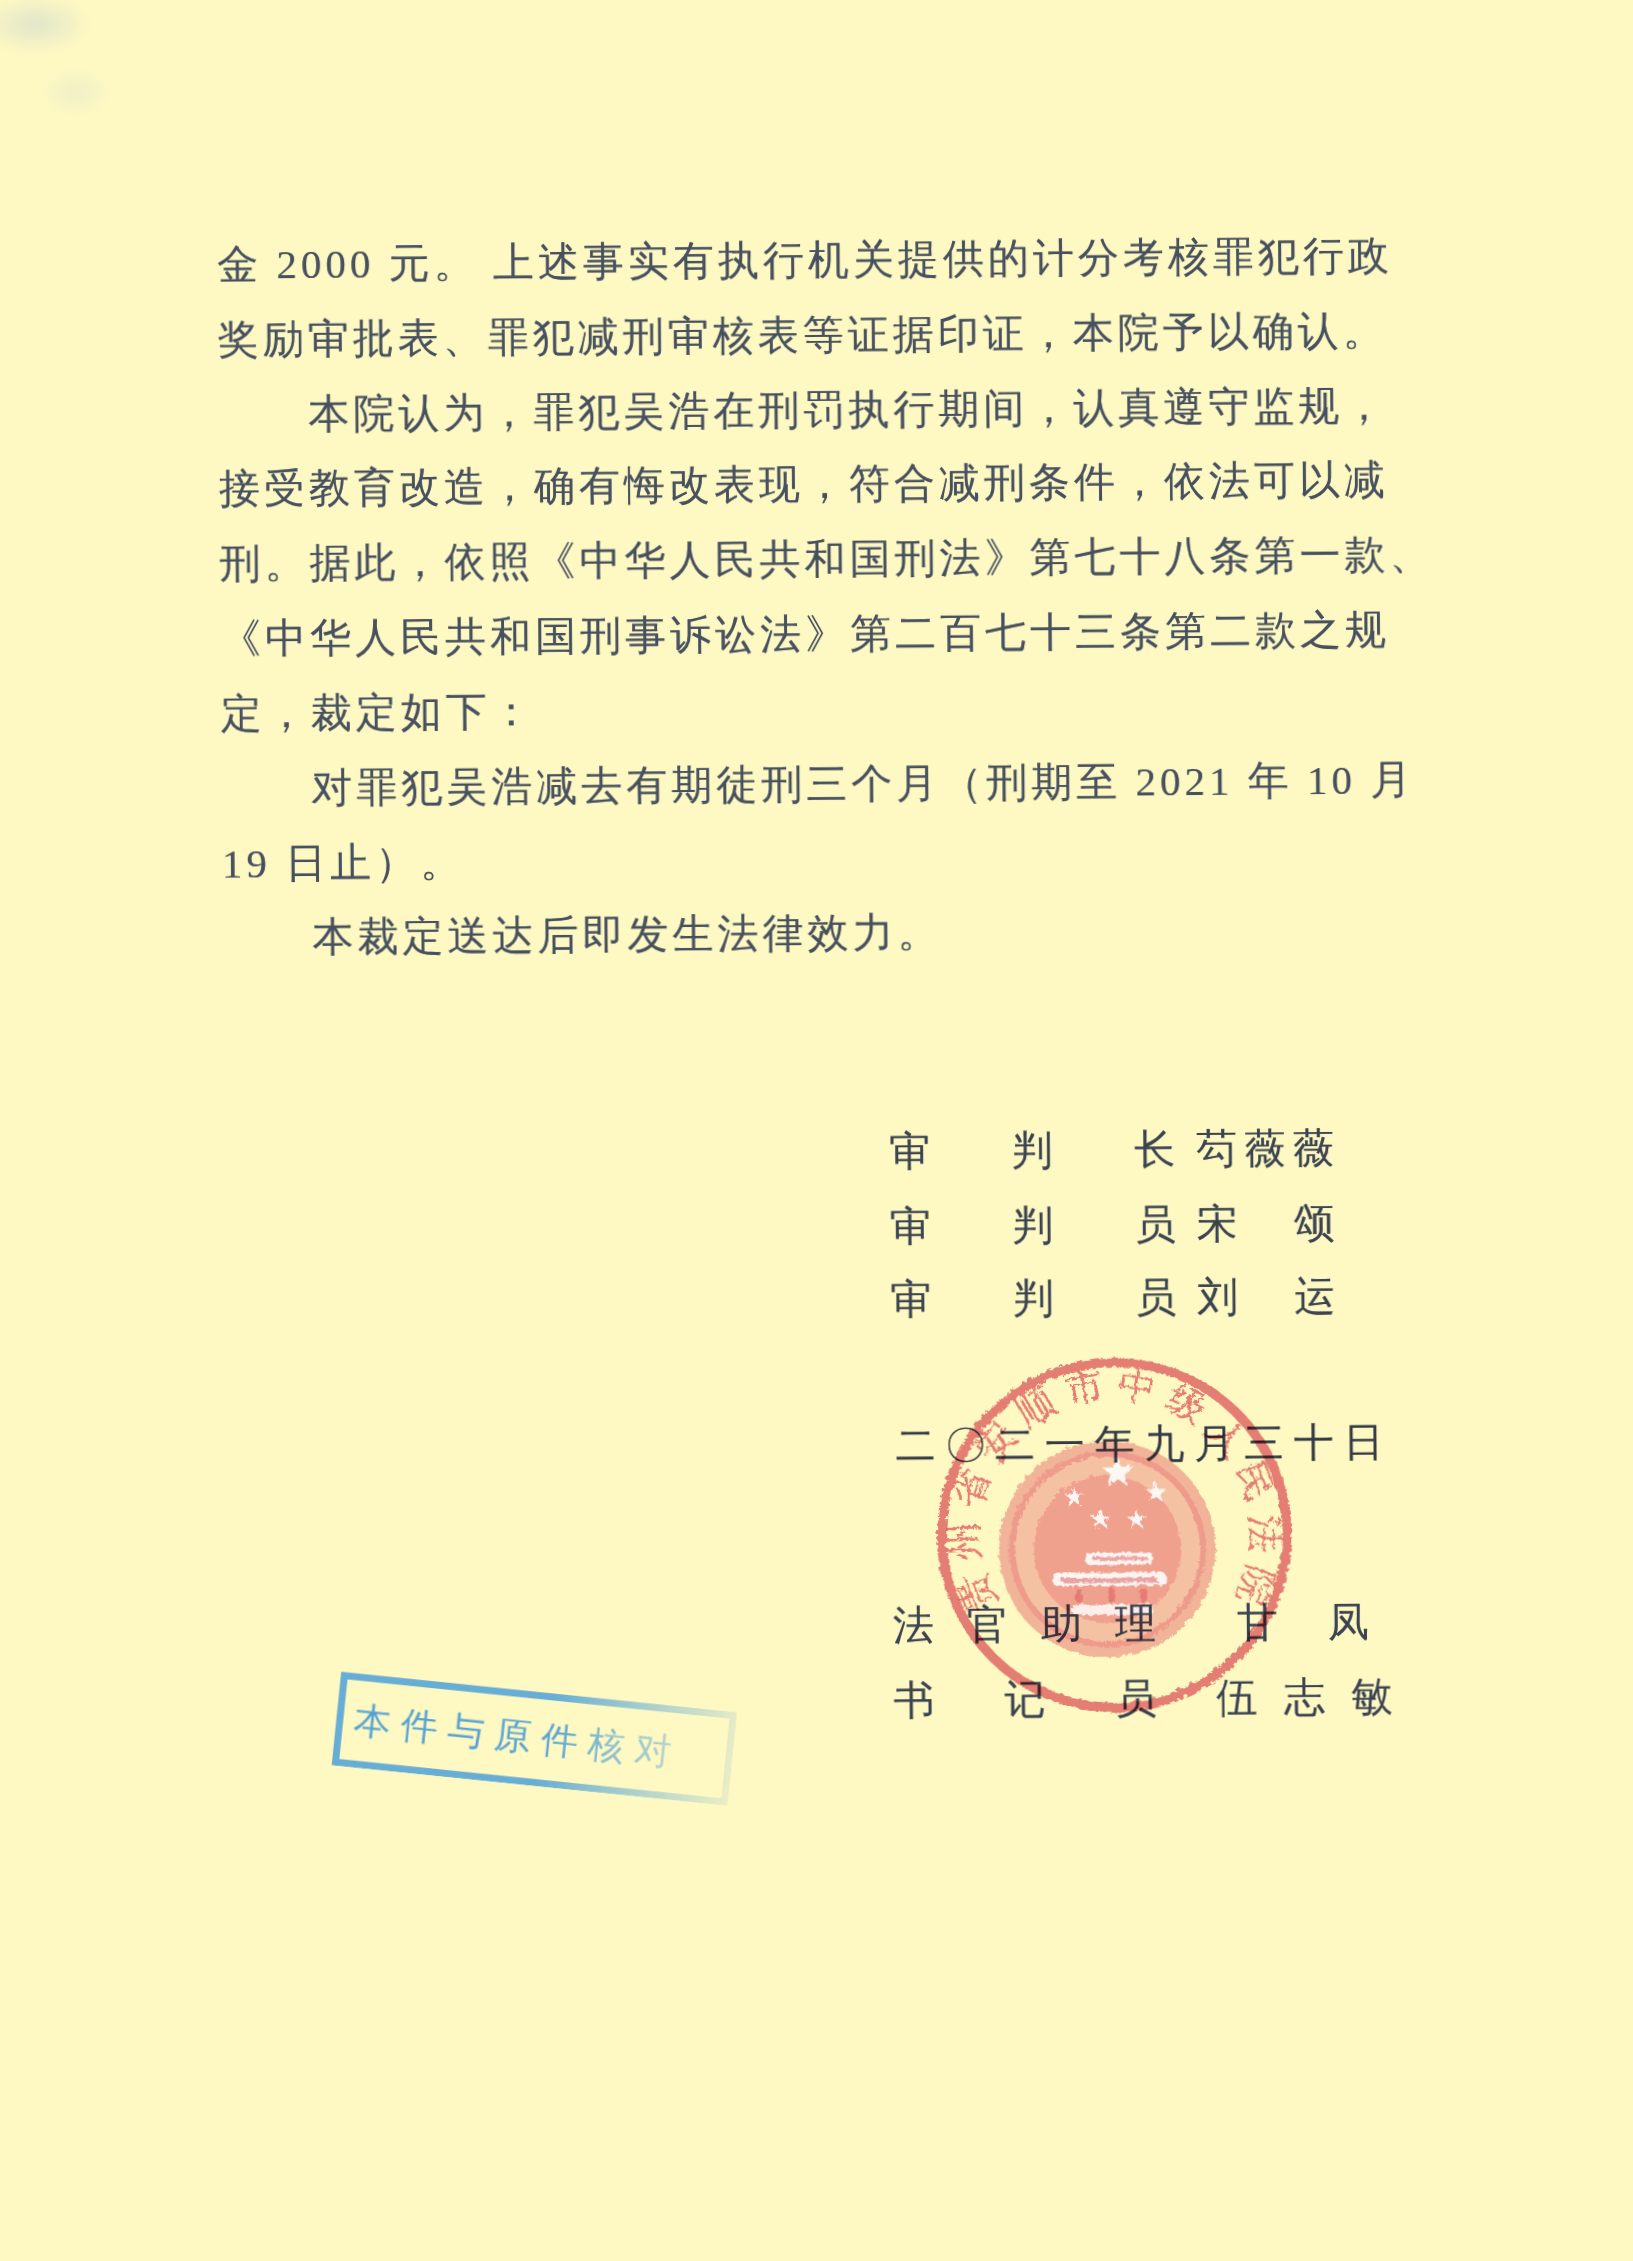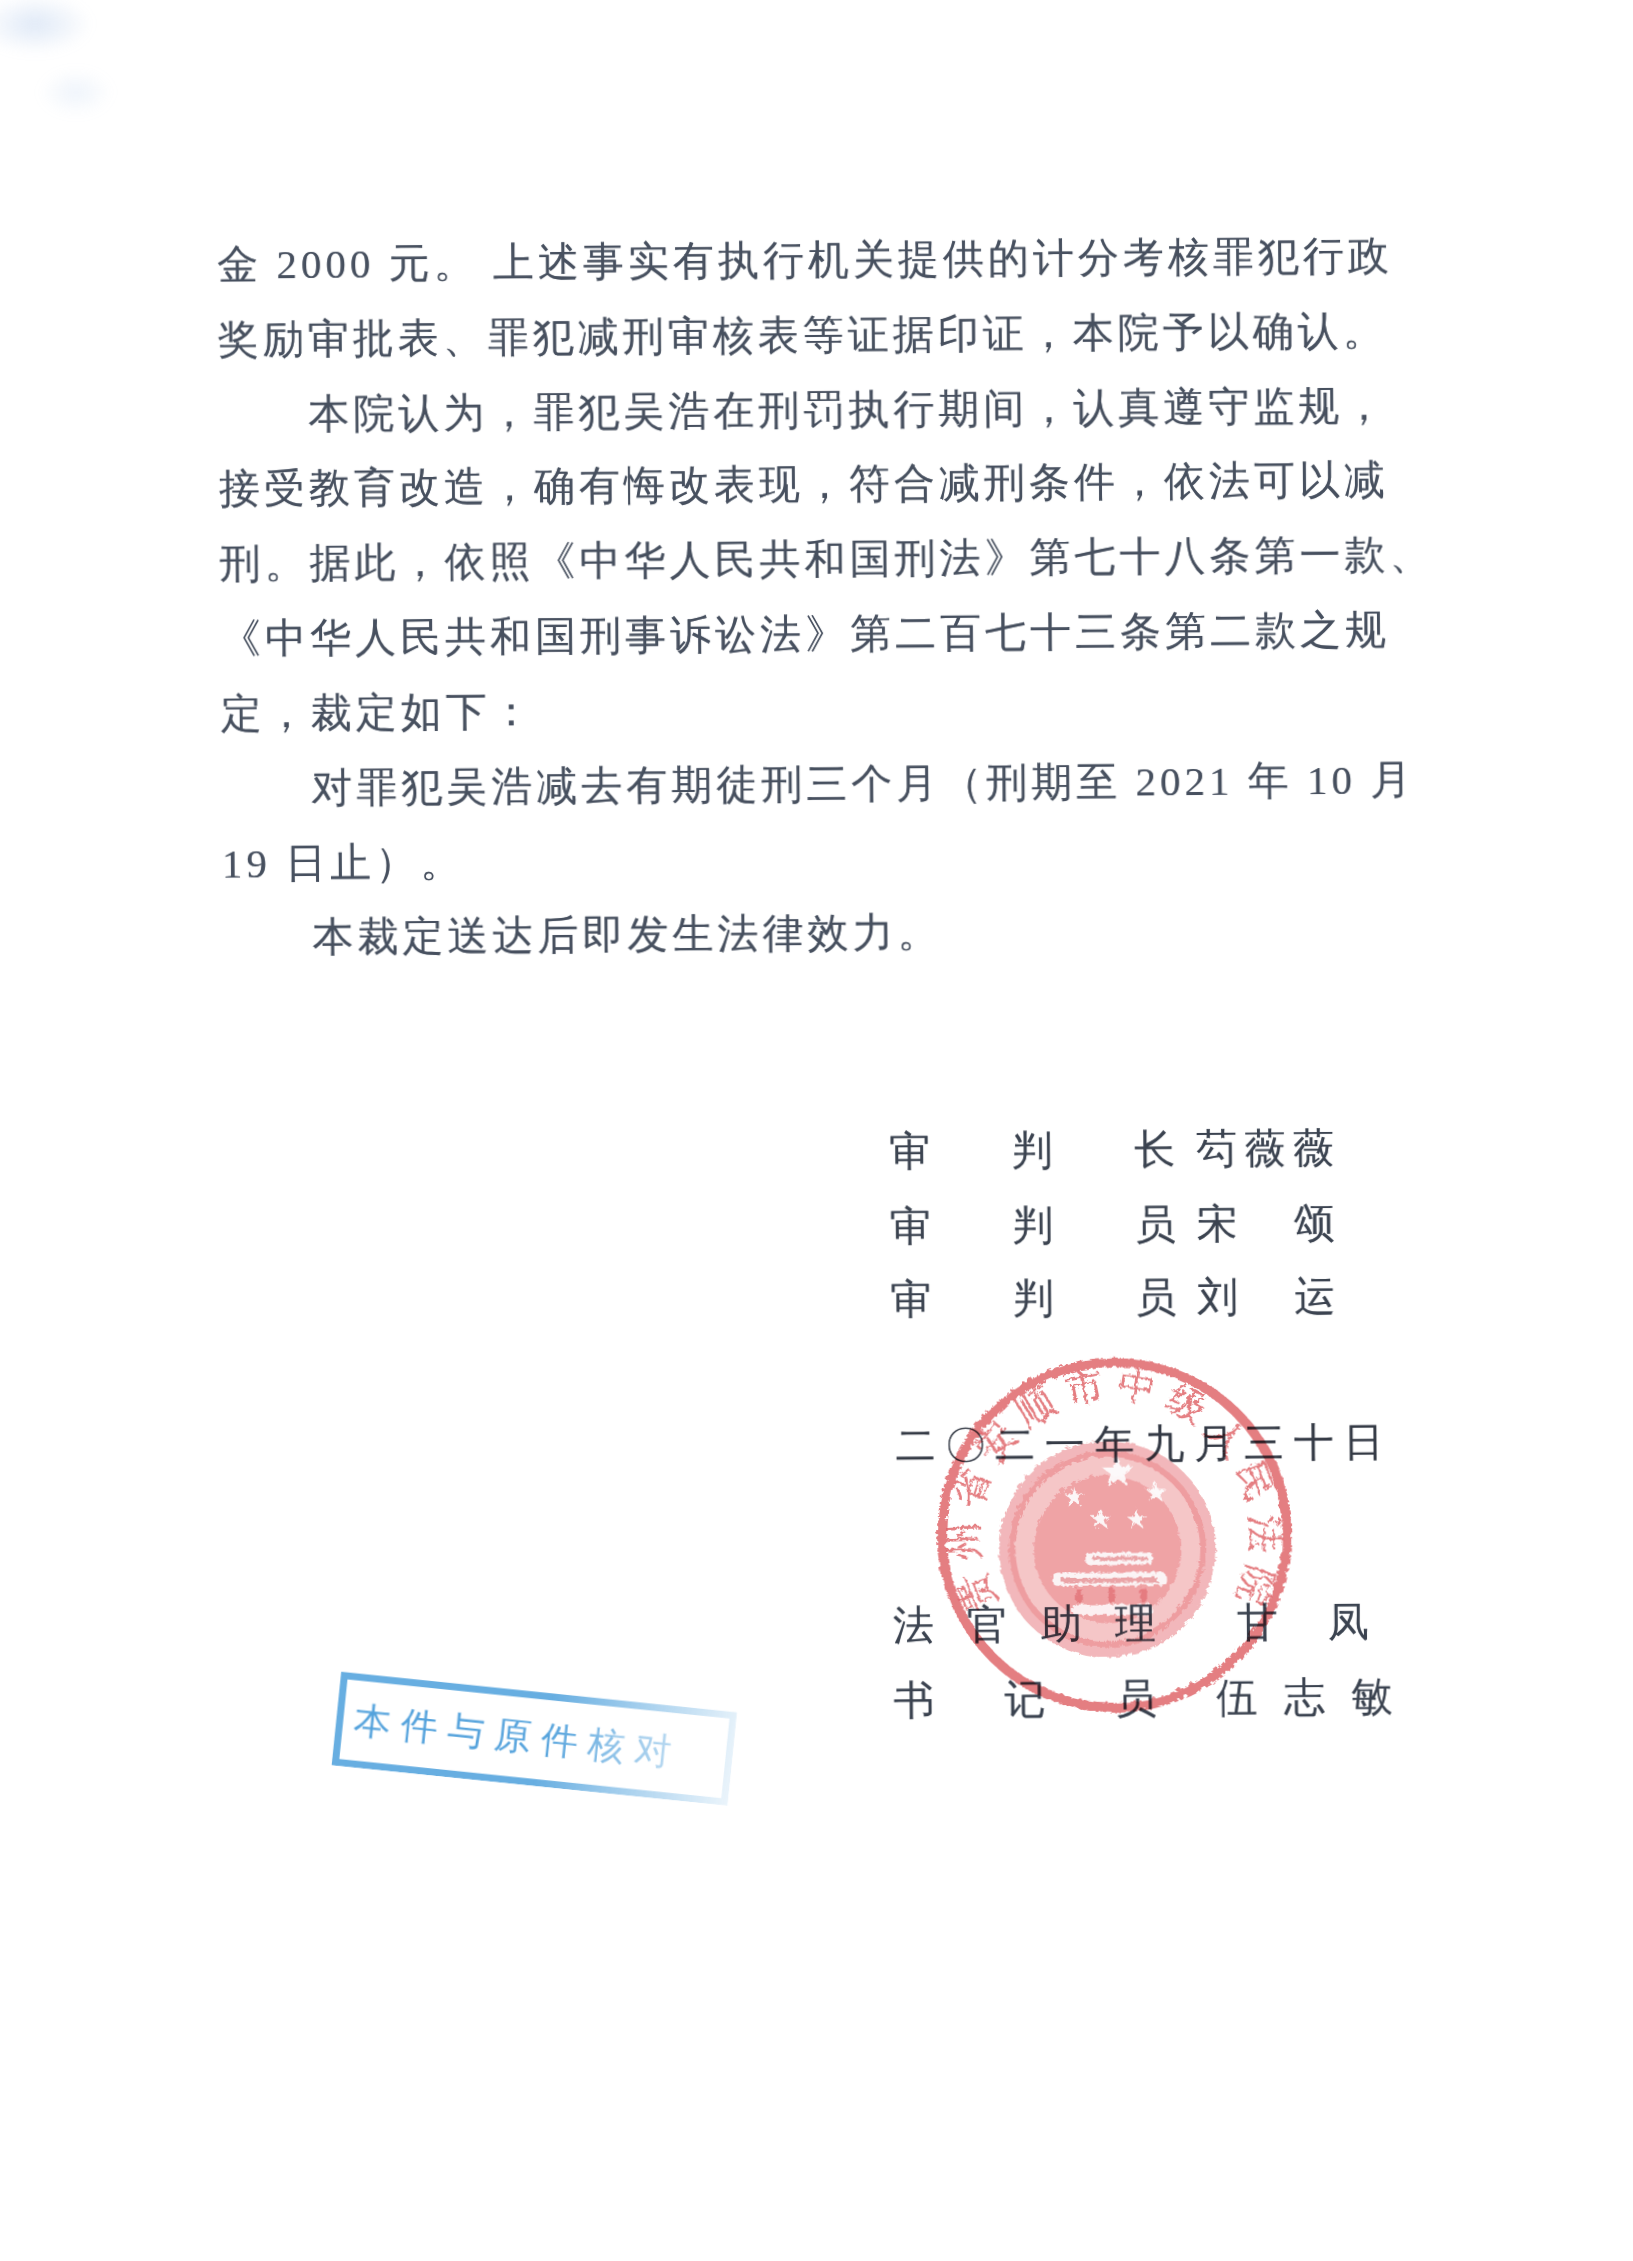--- a/index.html
+++ b/index.html
@@ -1,19 +1,19 @@
 <!DOCTYPE html>
 <html style="font-size:10.7px"><head>
 <meta charset="utf-8">
 <style>
   html,body{margin:0;padding:0;background:#9a9a9a;}
   .page{
     position:relative;
     width:1633px;height:2261px;
-    background:#ffffff;
+    background:#fef9c3;
     overflow:hidden;
     font-family:"Liberation Serif","DejaVu Serif",serif;
   }
   .sheet{position:absolute;inset:0;transform:rotate(-0.45deg);transform-origin:50% 50%;}
 
   
   .bline{
     position:absolute;left:224px;width:1209px;height:61px;
     font-size:41px;line-height:61px;letter-spacing:4px;
     color:#47505f;white-space:nowrap;

